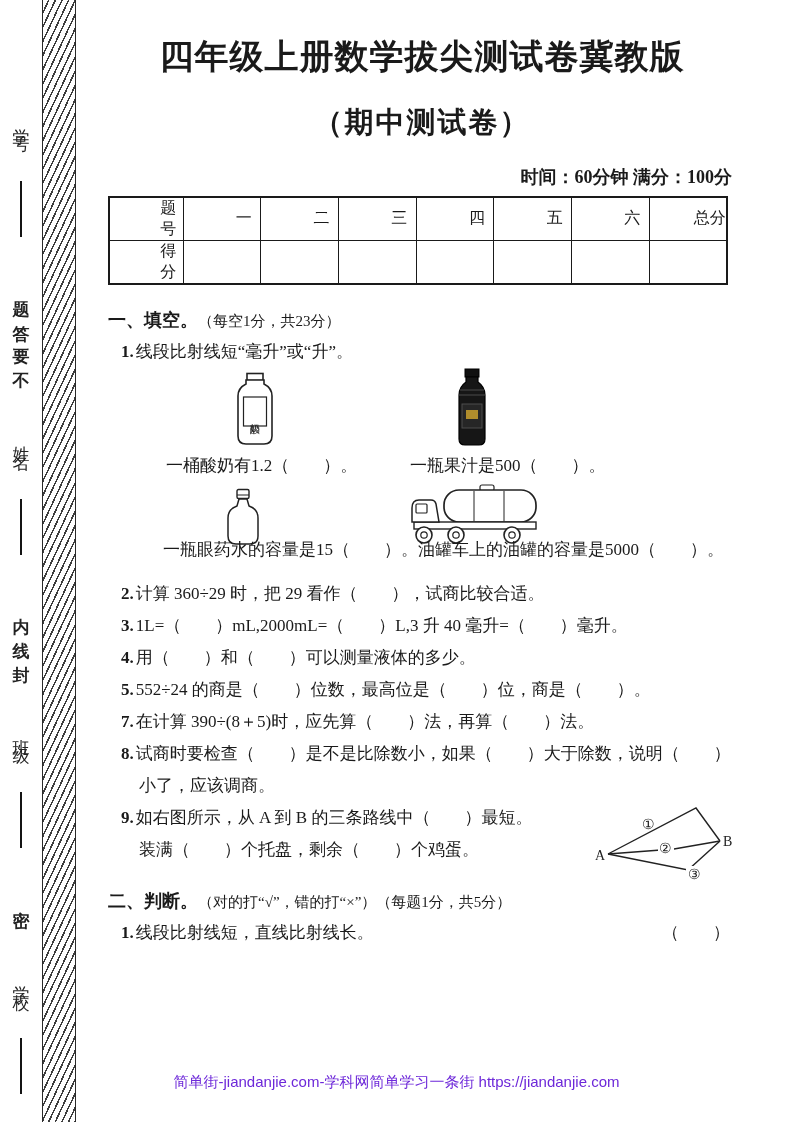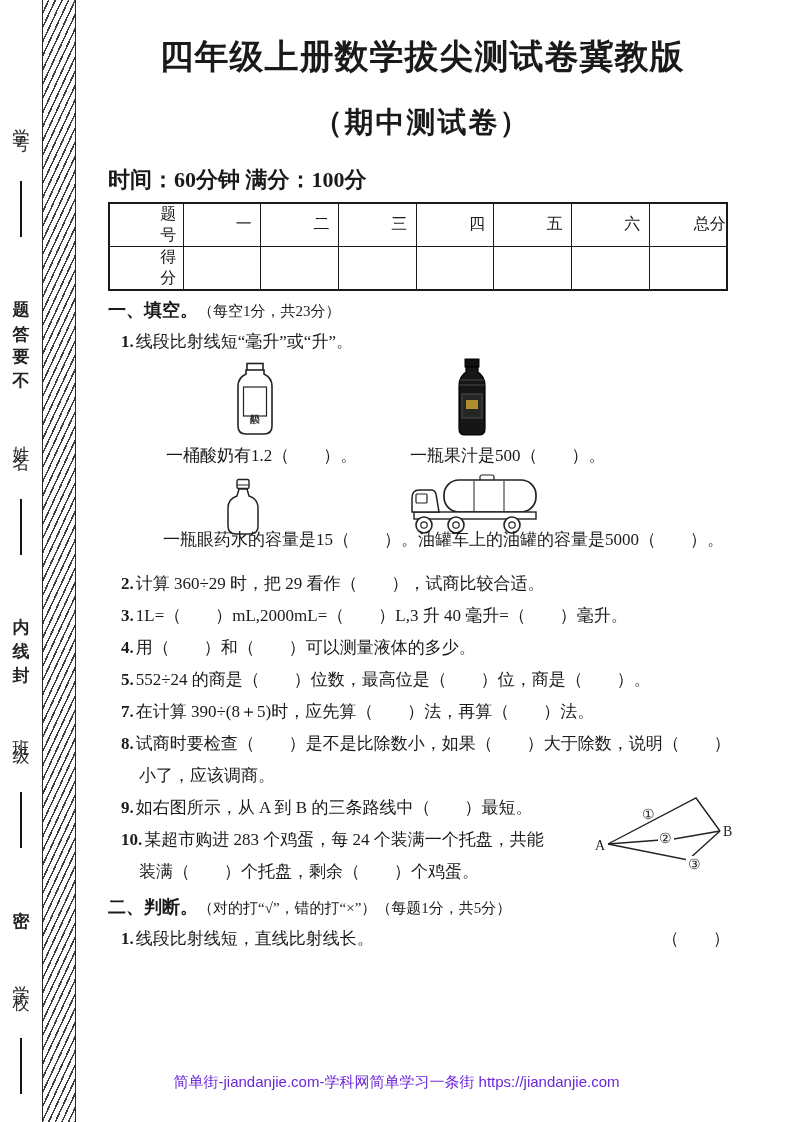--- a/index.html
+++ b/index.html
@@ -20,24 +20,24 @@
     justify-content:space-between; padding:115px 0 28px;
   }
   .v { writing-mode:vertical-rl; font-size:17px; color:#222; }
   .v.label { letter-spacing:8px; font-weight:400; }
   .v.chars { letter-spacing:24px; font-weight:700; }
   .blank-line { width:1.2px; background:#141414; flex:0 0 56px; }
   
   .content { position:absolute; left:108px; top:36px; width:628px; }
   .title { text-align:center; font-size:34px; font-weight:900; letter-spacing:1px; line-height:1.25; }
   .subtitle { text-align:center; font-size:29px; font-weight:900; letter-spacing:2px; margin-top:24px; }
-  .meta { text-align:left; font-size:22px; font-weight:700; margin-top:22px; padding-right:4px; }
+  .meta { text-align:right; font-size:18px; font-weight:700; margin-top:22px; padding-right:4px; }
   table.score { border-collapse:collapse; width:620px; margin-top:7px; table-layout:fixed; border:2px solid #1a1a1a; }
   table.score td { border:1px solid #1a1a1a; height:28px; text-align:center; font-size:16px;padding-left:44px; }
-  .sec-heading { margin-top:4px; font-size:18px; line-height:30px; }
+  .sec-heading { margin-top:20px; font-size:18px; line-height:30px; }
   .sec-title { font-weight:700; font-size:18px; }
   .sec-note { font-size:15px; }
   .q { font-size:17px; line-height:32px; padding-left:13px; white-space:nowrap; }
   .qnum { font-weight:700; padding-right:2px; }
   .cont { padding-left:31px; }
   .pics { position:relative; height:210px; }
   .pics svg { position:absolute; }
   .cap { position:absolute; font-size:17px; white-space:nowrap; }
   .q910 { position:relative; }
   .route-svg { position:absolute; right:2px; top:-6px; }
@@ -157,21 +157,20 @@
   <div class="q"><span class="qnum">2.</span><span>计算 360÷29 时，把 29 看作（　　），试商比较合适。</span></div>
   <div class="q"><span class="qnum">3.</span><span>1L=（　　）mL,2000mL=（　　）L,3 升 40 毫升=（　　）毫升。</span></div>
   <div class="q"><span class="qnum">4.</span><span>用（　　）和（　　）可以测量液体的多少。</span></div>
   <div class="q"><span class="qnum">5.</span><span>552÷24 的商是（　　）位数，最高位是（　　）位，商是（　　）。</span></div>
   <div class="q"><span class="qnum">7.</span><span>在计算 390÷(8＋5)时，应先算（　　）法，再算（　　）法。</span></div>
   <div class="q"><span class="qnum">8.</span><span>试商时要检查（　　）是不是比除数小，如果（　　）大于除数，说明（　　）</span></div>
   <div class="q cont">小了，应该调商。</div>
 
   <div class="q910">
     <div class="q"><span class="qnum">9.</span><span>如右图所示，从 A 到 B 的三条路线中（　　）最短。</span></div>
-    <div class="q"><span class="qnum">10.</span><span>某超市购进 283 个鸡蛋，每 24 个装满一个托盘，共能</span></div>
     <div class="q cont">装满（　　）个托盘，剩余（　　）个鸡蛋。</div>
 
     <svg class="route-svg" width="140" height="92" viewBox="0 0 140 92">
       <polyline points="14,58 102,12 126,45" fill="none" stroke="#222" stroke-width="1.4"></polyline>
       <polyline points="14,58 80,53 126,45" fill="none" stroke="#222" stroke-width="1.4"></polyline>
       <polyline points="14,58 94,74 126,45" fill="none" stroke="#222" stroke-width="1.4"></polyline>
       <text x="1" y="64" font-size="14" fill="#222">A</text>
       <text x="129" y="50" font-size="14" fill="#222">B</text>
       <text x="48" y="33" font-size="14" fill="#222">①</text>
       <rect x="64" y="44" width="16" height="14" fill="#fff"></rect>

